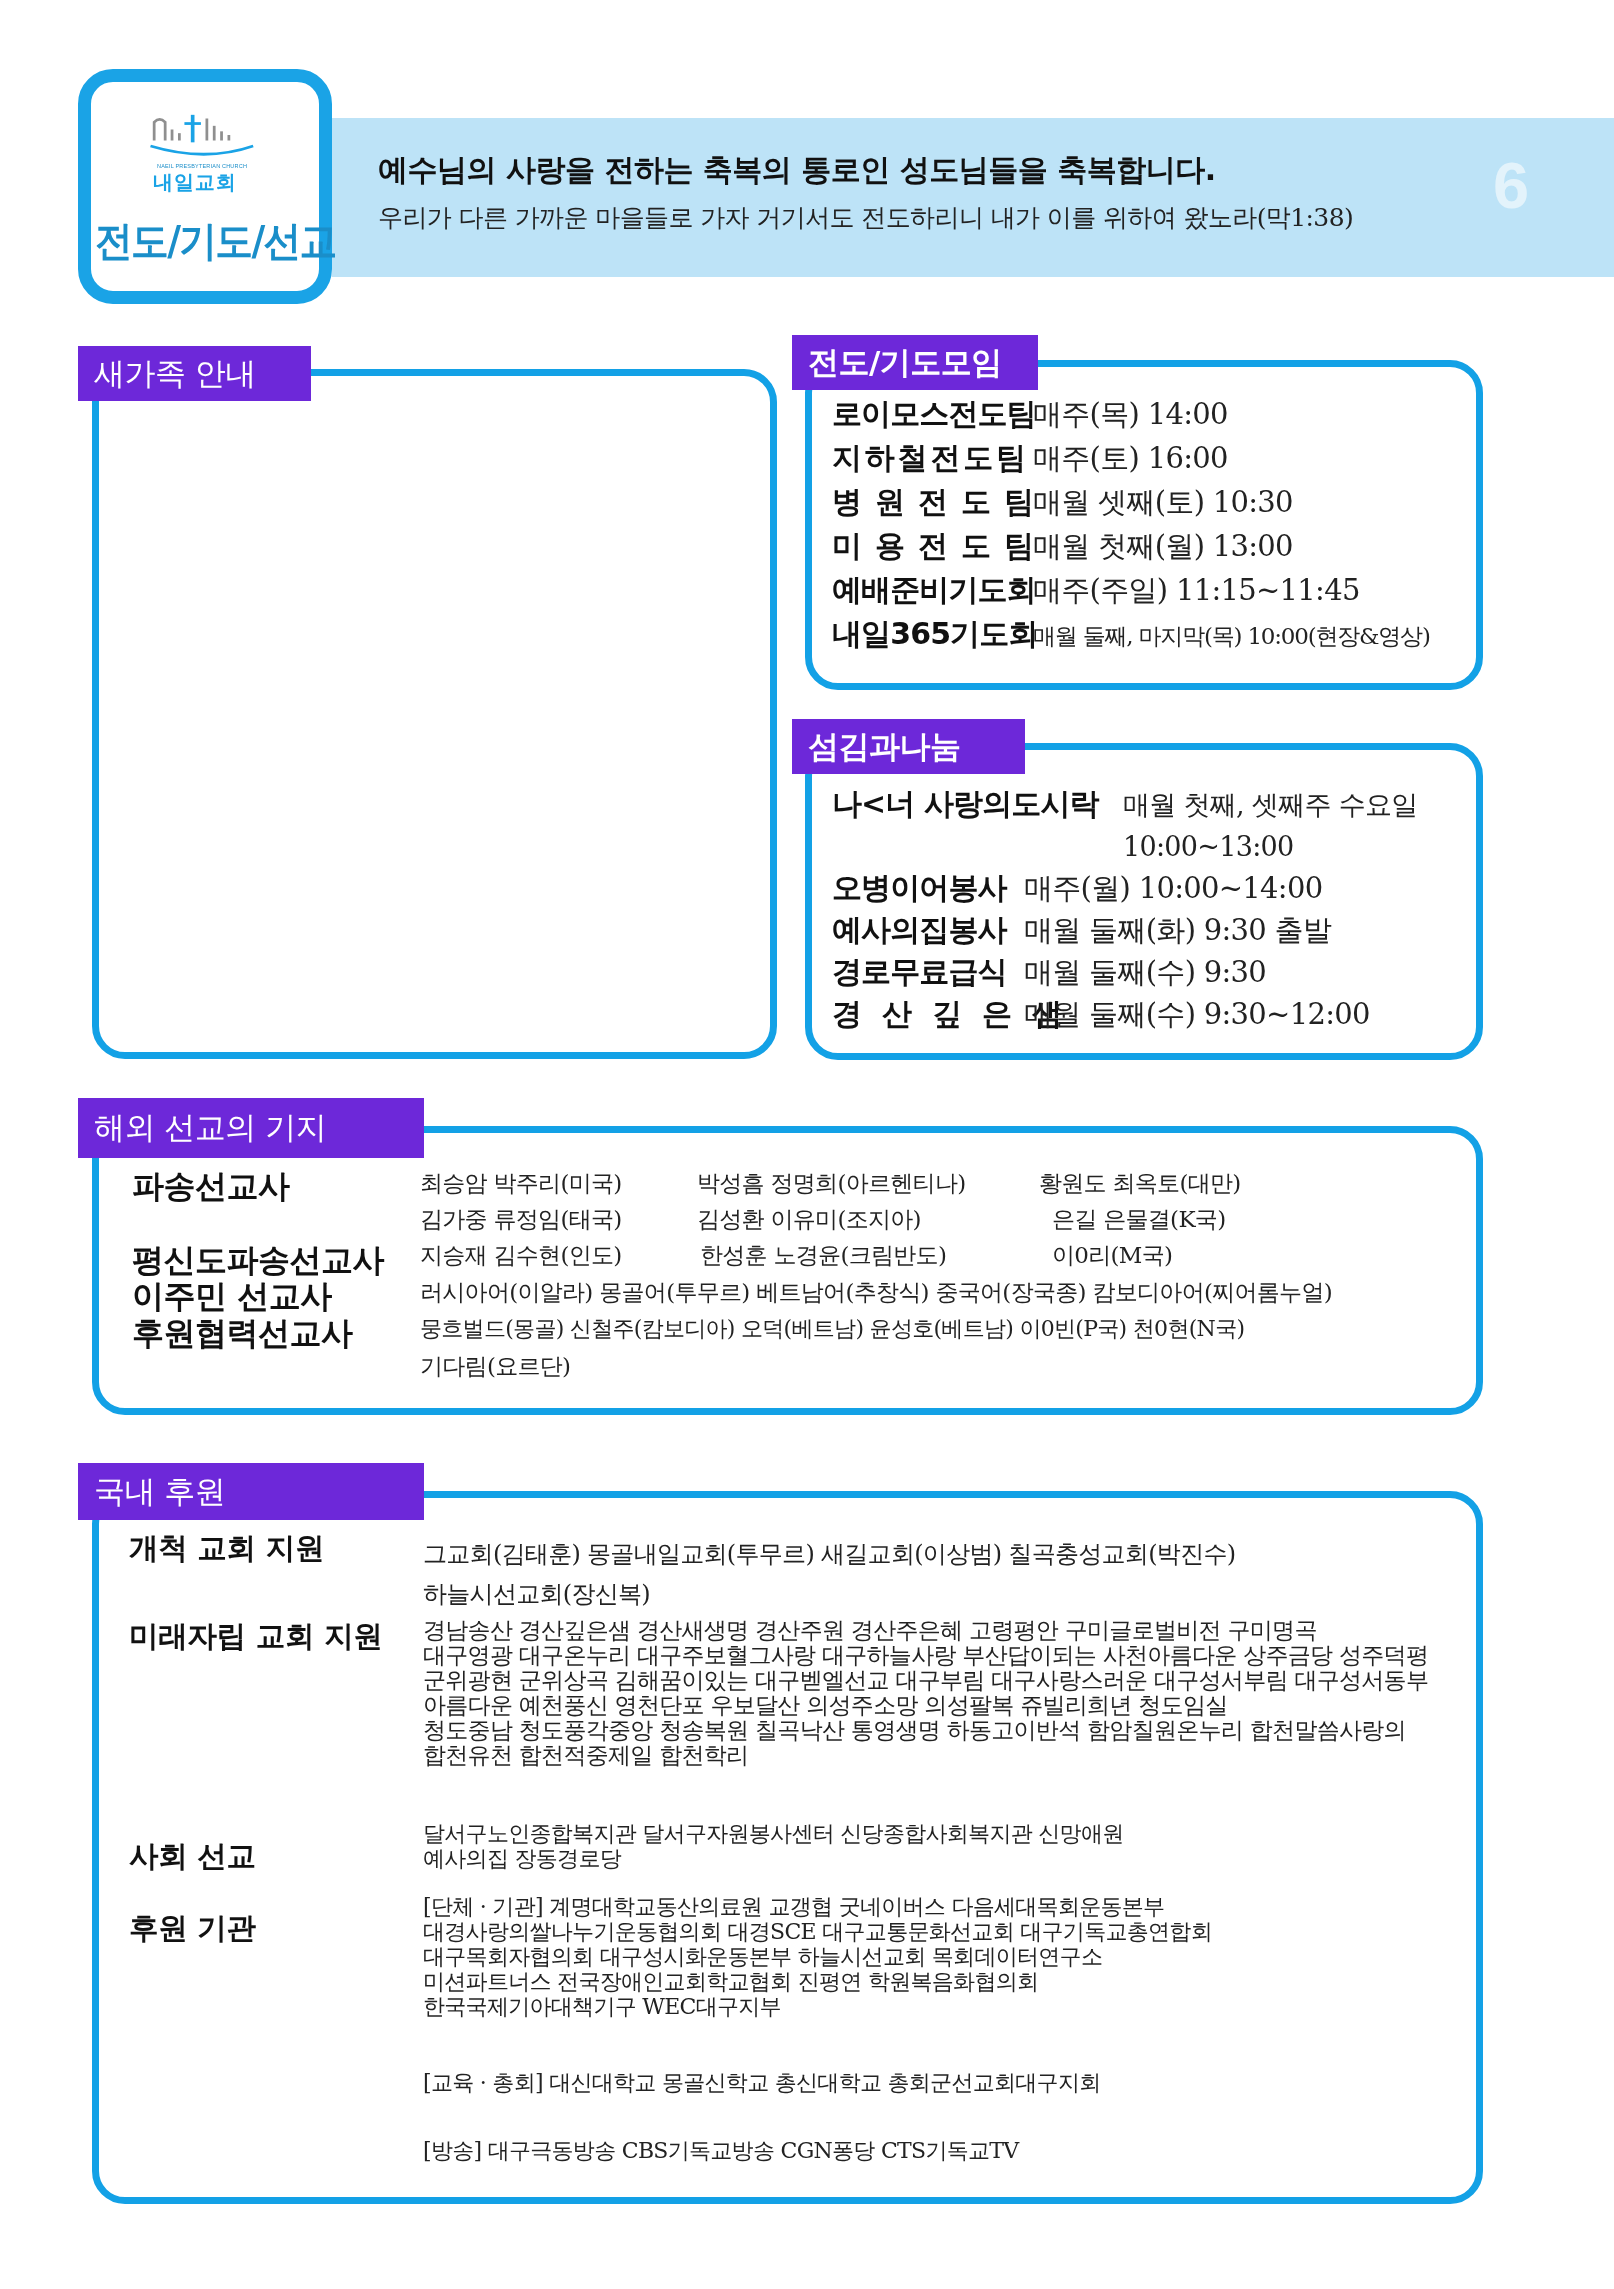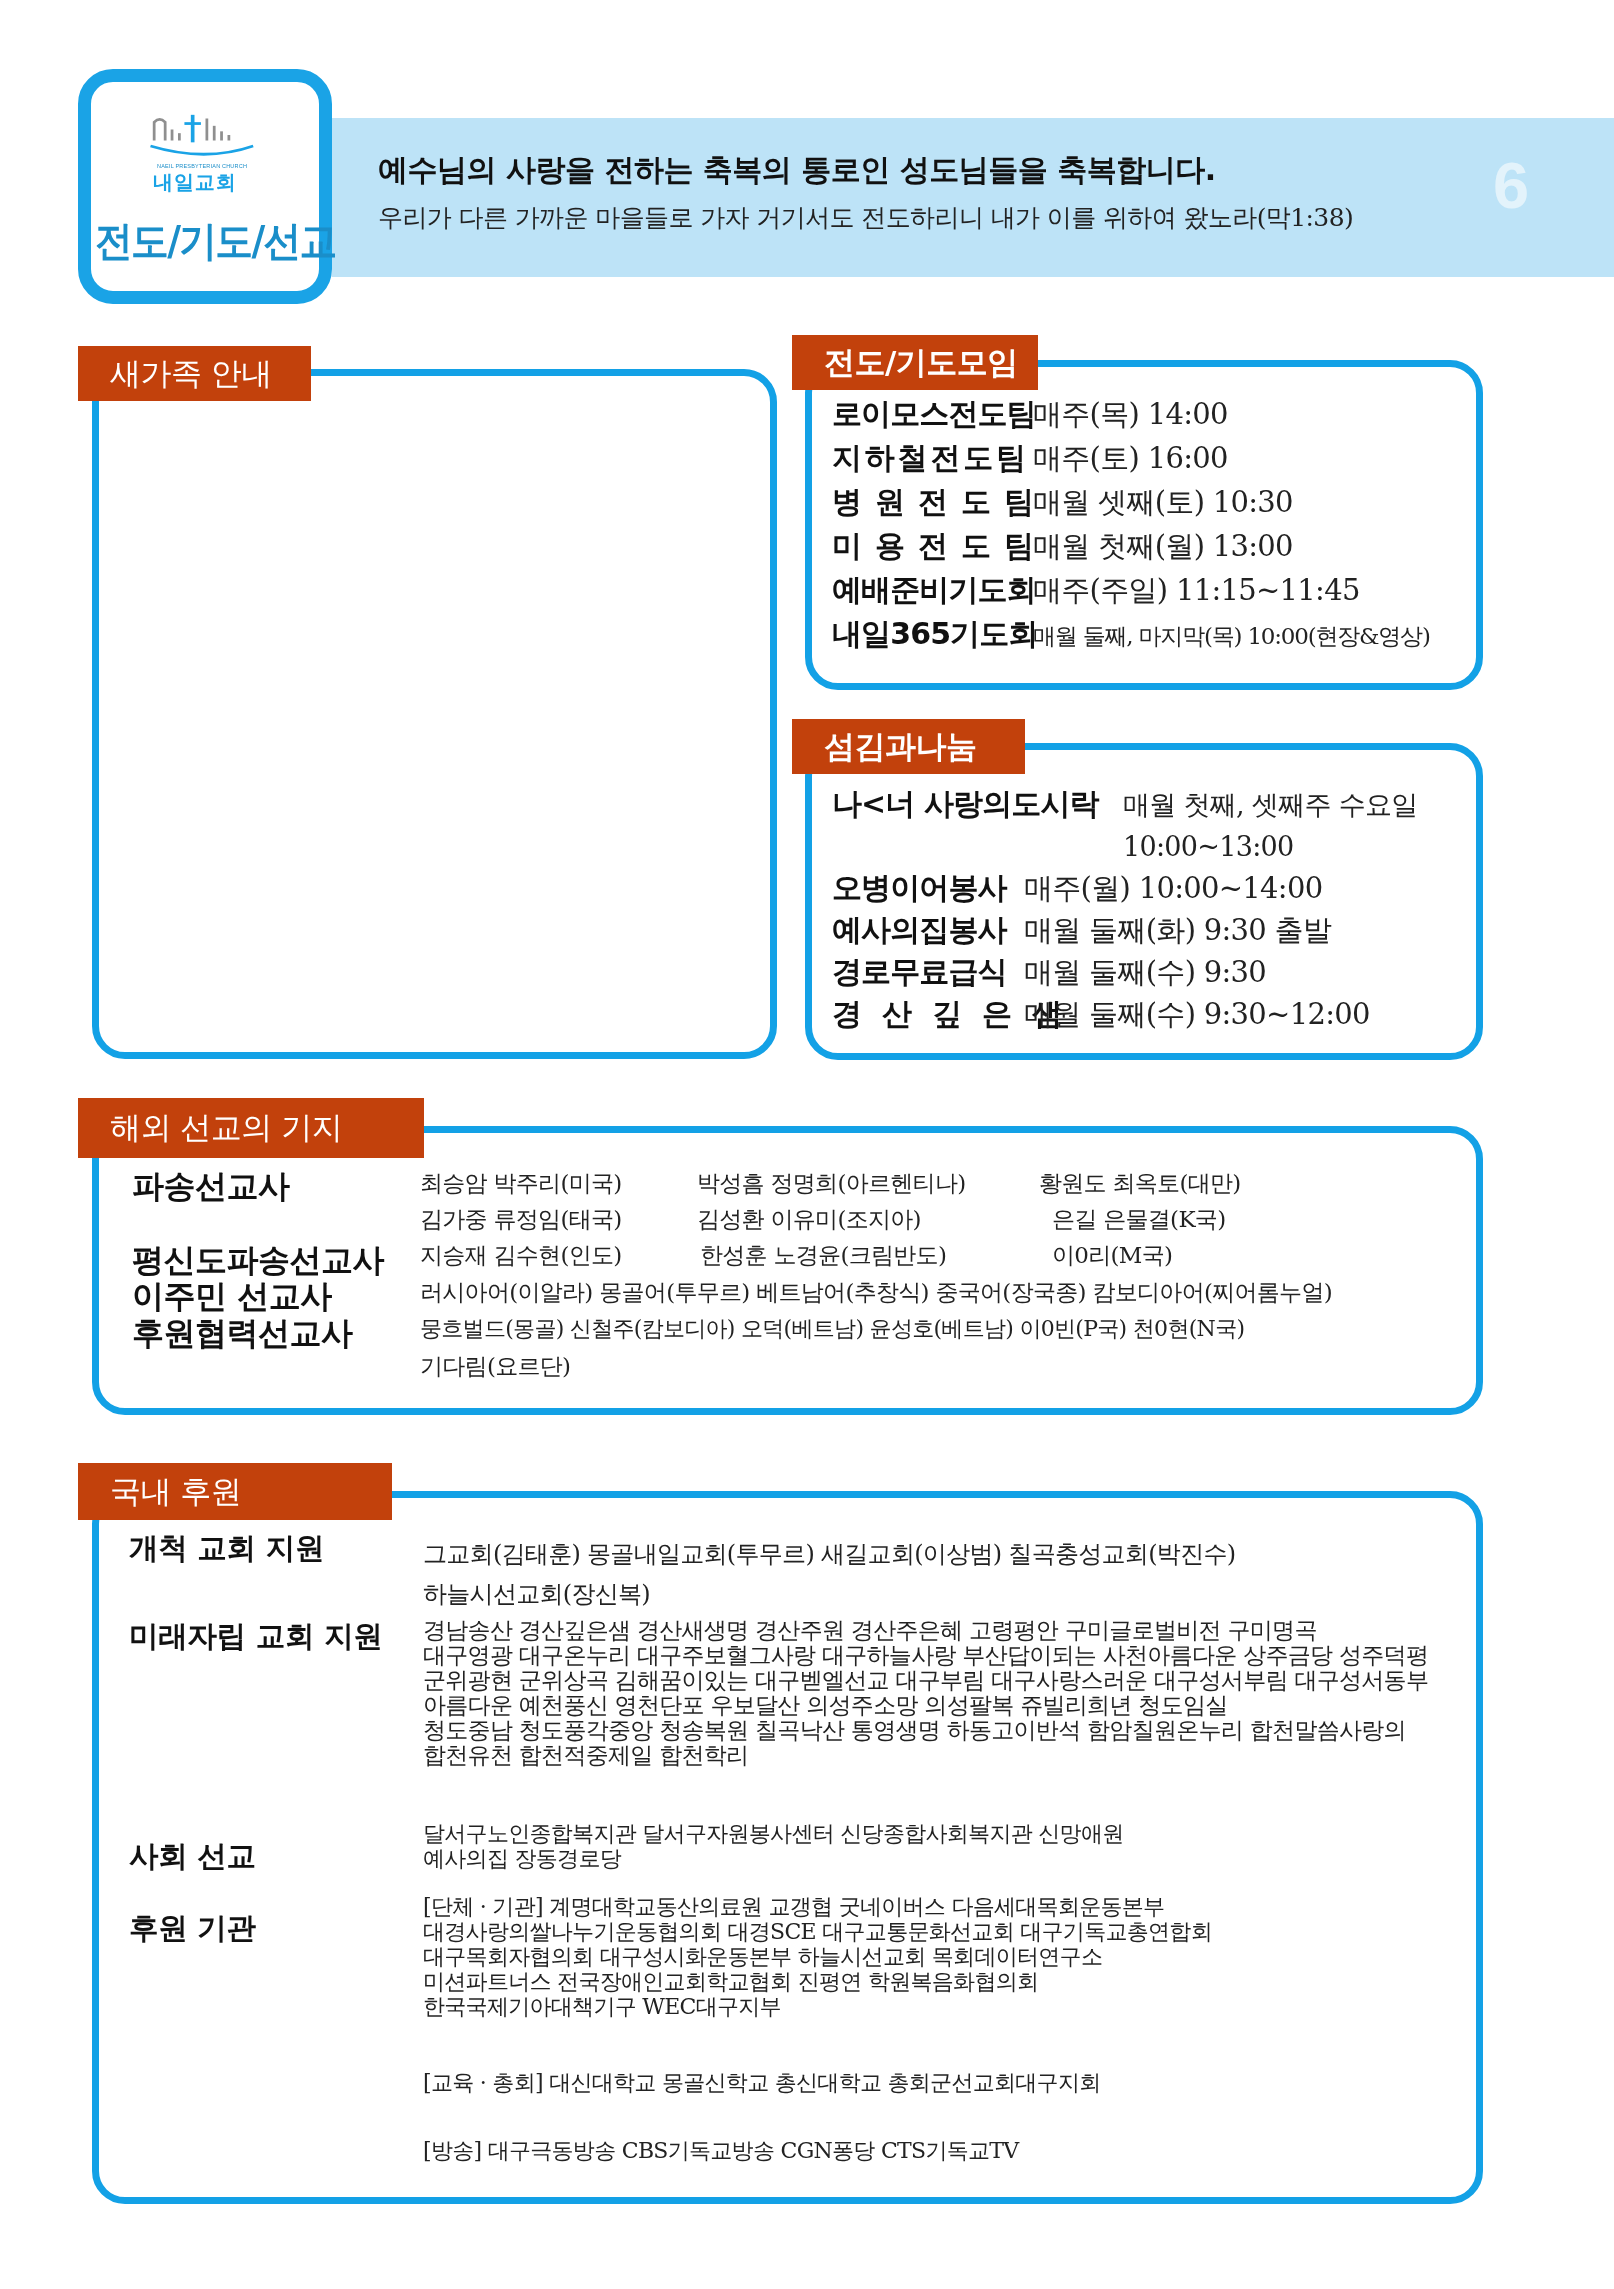--- a/index.html
+++ b/index.html
@@ -15,21 +15,21 @@
   .page-num { left: 1493px; top: 148px; font-size: 65px; font-weight: bold; color: #e3f3fb; font-family: "Liberation Sans", sans-serif; }
 
   .logo-box { left: 78px; top: 69px; width: 254px; height: 235px; border: 13px solid #1aa3e6; border-radius: 35px; background: #fff; }
   .logo-mark { left: 150px; top: 113px; width: 111px; height: 55px; }
   .logo-sub { left: 157px; top: 163px; font-size: 5.5px; color: #1a8ec9; font-family: "Liberation Sans", sans-serif; letter-spacing: 0.2px; white-space: nowrap; }
   .logo-name { left: 153px; top: 169px; font-size: 20px; font-weight: bold; color: #1aa3e6; letter-spacing: 0.9px; white-space: nowrap; }
   .logo-cat { left: 95px; top: 214px; font-size: 41px; font-weight: bold; color: #1a8ec9; letter-spacing: -1.8px; white-space: nowrap; transform: scaleX(0.92); transform-origin: left; }
 
   
   .frame { border: 7.4px solid #13a1e6; border-radius: 33px; background: transparent; }
-  .tab { background: #c2410c; color: #fff; font-size: 31px; padding-left: 32px; display: flex; align-items: center; white-space: nowrap; letter-spacing: -0.5px; }
+  .tab { background: #6d28d9; color: #fff; font-size: 31px; padding-left: 16px; display: flex; align-items: center; white-space: nowrap; letter-spacing: -0.5px; }
   .tab.small { font-size: 31px; font-weight: bold; }
 
   
   .sched { font-size: 30px; white-space: nowrap; }
   .sched .label { font-weight: bold; display: inline-block; width: 201px; letter-spacing: -0.9px; }
   .sched .label.spaced { letter-spacing: 13px; }
   .sched .val { font-family: "DejaVu Serif", "Liberation Serif", serif; font-size: 29px; color: #222; letter-spacing: -0.7px; }
   .sched .val.small { font-size: 23px; letter-spacing: -1.2px; }
 
   .svc .label { width: 192px; }
@@ -111,21 +111,21 @@
 <div class="abs ms-text" style="left:697px; top:1204px;">김성환 이유미(조지아)</div>
 <div class="abs ms-text" style="left:1052px; top:1204px;">은길 은물결(K국)</div>
 <div class="abs ms-text" style="left:420px; top:1240px;">지승재 김수현(인도)</div>
 <div class="abs ms-text" style="left:700px; top:1240px;">한성훈 노경윤(크림반도)</div>
 <div class="abs ms-text" style="left:1052px; top:1240px;">이0리(M국)</div>
 <div class="abs ms-text" style="left:420px; top:1277px;">러시아어(이알라) 몽골어(투무르) 베트남어(추창식) 중국어(장국종) 캄보디아어(찌어롬누얼)</div>
 <div class="abs ms-text" style="left:420px; top:1314px; font-size:22px;">뭉흐벌드(몽골) 신철주(캄보디아) 오덕(베트남) 윤성호(베트남) 이0빈(P국) 천0현(N국)</div>
 <div class="abs ms-text" style="left:420px; top:1351px;">기다림(요르단)</div>
 
 <div class="abs frame" style="left:92px; top:1491px; width:1391px; height:713px;"></div>
-<div class="abs tab" style="left:78px; top:1463px; width:314px; height:57px;">국내 후원</div>
+<div class="abs tab" style="left:78px; top:1463px; width:346px; height:57px;">국내 후원</div>
 
 <div class="abs dm-label" style="left:129px; top:1529px;">개척 교회 지원</div>
 <div class="abs dm-text" style="left:423px; top:1534px; line-height:40px;">
   <div>그교회(김태훈) 몽골내일교회(투무르) 새길교회(이상범) 칠곡충성교회(박진수)</div>
   <div>하늘시선교회(장신복)</div>
 </div>
 
 <div class="abs dm-label" style="left:129px; top:1617px;">미래자립 교회 지원</div>
 <div class="abs dm-text tight" style="left:423px; top:1618px; font-size:23px; line-height:25px;">
   <div>경남송산 경산깊은샘 경산새생명 경산주원 경산주은혜 고령평안 구미글로벌비전 구미명곡</div>

